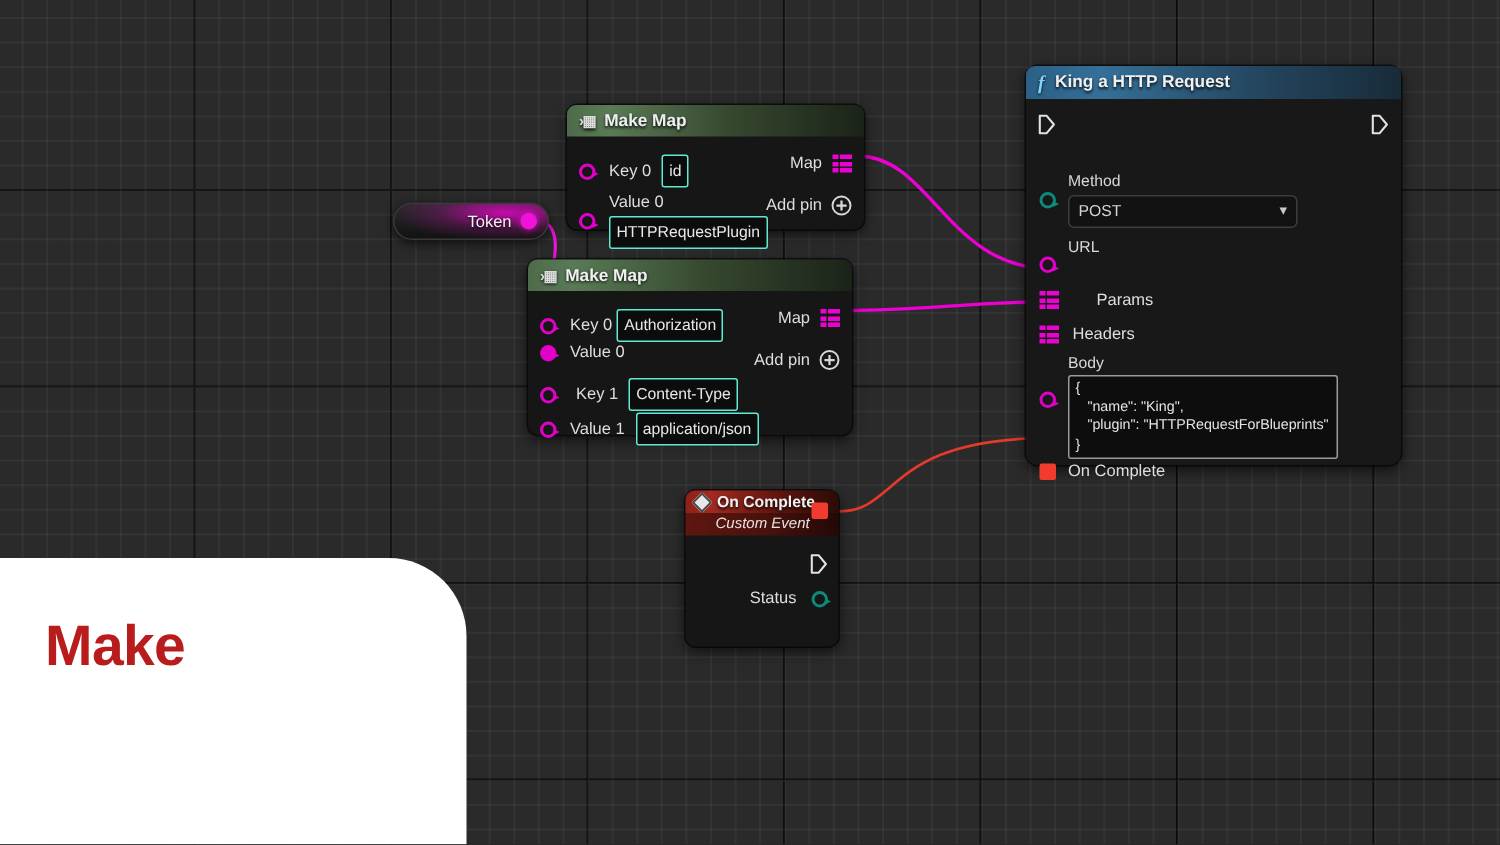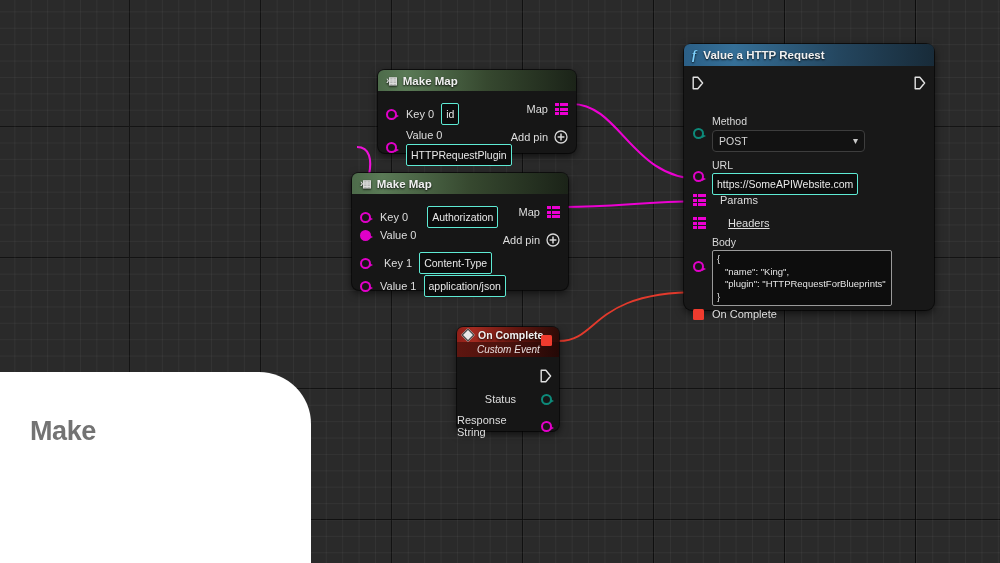--- a/index.html
+++ b/index.html
@@ -151,42 +151,46 @@
     box-shadow: 0 0 4px rgba(239,18,216,0.8); }
 
   
   #promo {
     position: absolute; left: 0; bottom: 0; width: 311px; height: 191px;
     background: #ffffff;
     border-top-right-radius: 52px;
   }
   #promo .promo-text {
     position: absolute; left: 30px; top: 35px;
-    font-size: 27px; line-height: 48px; font-weight: bold;
-    color: #737373; letter-spacing: -0.4px;
+    font-size: 38px; line-height: 48px; font-weight: bold;
+    color: #b91c1c; letter-spacing: -0.4px;
   }
   .promo-line { display: block; white-space: nowrap; }
 </style>
 </head>
 <body>
 
 <div id="stage">
 
   <svg id="wires" viewBox="0 0 1000 563" xmlns="http://www.w3.org/2000/svg">
 
     <path d="M 357 147 C 370 147 372 160 369 175 C 366 192 360 205 358 229" fill="none" stroke="#ef12d8" stroke-width="2.1"></path>
 
     <path d="M 572 104 C 620 104 632 179 700 179" fill="none" stroke="#ec00d2" stroke-width="2.2"></path>
 
     <path d="M 564 207 C 615 207 640 202 700 201" fill="none" stroke="#ec00d2" stroke-width="2.2"></path>
 
     <path d="M 559 341 C 600 341 590 292 700 292" fill="none" stroke="#e33a2c" stroke-width="1.8"></path>
     <path d="M 466 339 C 448 339 446 345 436 348" fill="none" stroke="#e33a2c" stroke-width="1.8" opacity="0"></path>
   </svg>
 
+  <div id="node-token">
+    <span class="tok-label">Token</span>
+    <span class="tok-dot"></span>
+  </div>
 
   <div class="node mm" id="node-map1">
     <div class="node-head">
       <span class="mm-icon">›▦</span>
       <span>Make Map</span>
     </div>
     <div class="node-body">
 
       <div class="row" style="left:8px; top:12px;">
         <span class="pin-circle pin-magenta"></span>
@@ -226,21 +230,21 @@
 
   <div class="node mm" id="node-map2">
     <div class="node-head">
       <span class="mm-icon">›▦</span>
       <span>Make Map</span>
     </div>
     <div class="node-body">
       <div class="row" style="left:8px; top:12px;">
         <span class="pin-circle pin-magenta"></span>
         <span class="pin-label" style="margin-left:9px;">Key 0</span>
-        <span class="field" style="margin-left:19px;">Authorization</span>
+        <span class="field" style="margin-left:3px;">Authorization</span>
       </div>
       <div class="row" style="left:8px; top:35px;">
         <span class="pin-circle pin-magenta filled"></span>
         <span class="pin-label" style="margin-left:9px;">Value 0</span>
       </div>
       <div class="row" style="left:8px; top:58px;">
         <span class="pin-circle pin-magenta"></span>
         <span class="pin-label" style="margin-left:13px;">Key 1</span>
         <span class="field" style="margin-left:7px;">Content-Type</span>
       </div>
@@ -266,21 +270,21 @@
           <circle cx="7" cy="7" r="6" fill="none" stroke="#d8d8d8" stroke-width="1.3"></circle>
           <path d="M7 3.6v6.8M3.6 7h6.8" stroke="#d8d8d8" stroke-width="1.5"></path>
         </svg>
       </div>
     </div>
   </div>
 
   <div class="node" id="node-http">
     <div class="node-head">
       <span class="fn-icon">f</span>
-      <span>Value a HTTP Request</span>
+      <span>King a HTTP Request</span>
     </div>
     <div class="node-body">
 
       <span class="exec-pin" style="left:8px; top:10px;">
         <svg width="12" height="14" viewBox="0 0 12 14">
           <path d="M1.2 1.2h4.6L10.6 7l-4.8 5.8H1.2z" fill="none" stroke="#e2e2e2" stroke-width="1.4" stroke-linejoin="round"></path>
         </svg>
       </span>
 
       <span class="exec-pin" style="right:8px; top:10px;">
@@ -294,45 +298,44 @@
         <div class="sub-label">Method</div>
         <div class="combo" style="width:153px; margin-top:3px;">
           <span>POST</span>
           <span class="chev">▾</span>
         </div>
       </div>
 
       <span class="pin-circle pin-magenta" style="position:absolute; left:9px; top:105px;"></span>
       <div style="position:absolute; left:28px; top:93px;">
         <div class="sub-label">URL</div>
-        <div class="field" style="margin-top:2px;">https://SomeAPIWebsite.com</div>
       </div>
 
       <div class="row" style="left:9px; top:128px;">
         <span class="pin-map">
           <i></i>
             <i></i>
             <i></i>
             <i></i>
             <i></i>
             <i></i>
         </span>
-        <span class="pin-label" style="margin-left:14px;">Params</span>
+        <span class="pin-label" style="margin-left:25px;">Params</span>
       </div>
 
       <div class="row" style="left:9px; top:151px;">
         <span class="pin-map">
           <i></i>
             <i></i>
             <i></i>
             <i></i>
             <i></i>
             <i></i>
         </span>
-        <span class="pin-label" style="margin-left:22px;text-decoration:underline;">Headers</span>
+        <span class="pin-label" style="margin-left:9px;">Headers</span>
       </div>
 
       <span class="pin-circle pin-magenta" style="position:absolute; left:9px; top:195px;"></span>
       <div style="position:absolute; left:28px; top:170px;">
         <div class="sub-label">Body</div>
         <div class="body-box" style="margin-top:2px; width:180px;">{
    "name": "King",
    "plugin": "HTTPRequestForBlueprints"
 }</div>
       </div>
@@ -355,28 +358,24 @@
     <span class="pin-exec-red" style="position:absolute; right:7px; top:8px;"></span>
     <div class="node-body" style="height:74px;">
 
       <span class="exec-pin" style="right:7px; top:12px;">
         <svg width="12" height="14" viewBox="0 0 12 14">
           <path d="M1.2 1.2h4.6L10.6 7l-4.8 5.8H1.2z" fill="none" stroke="#e2e2e2" stroke-width="1.4" stroke-linejoin="round"></path>
         </svg>
       </span>
 
       <div class="row" style="right:7px; top:36px;">
-        <span class="pin-label" style="margin-right:25px;">Status</span>
+        <span class="pin-label" style="margin-right:10px;">Status</span>
         <span class="pin-circle pin-teal"></span>
       </div>
 
-      <div class="row" style="right:7px; top:57px;">
-        <span class="pin-label" style="margin-right:7px;">Response String</span>
-        <span class="pin-circle pin-magenta"></span>
-      </div>
     </div>
   </div>
 
   <div id="promo">
     <div class="promo-text">
       <span class="promo-line">Make</span>
     </div>
   </div>
 
 </div>

